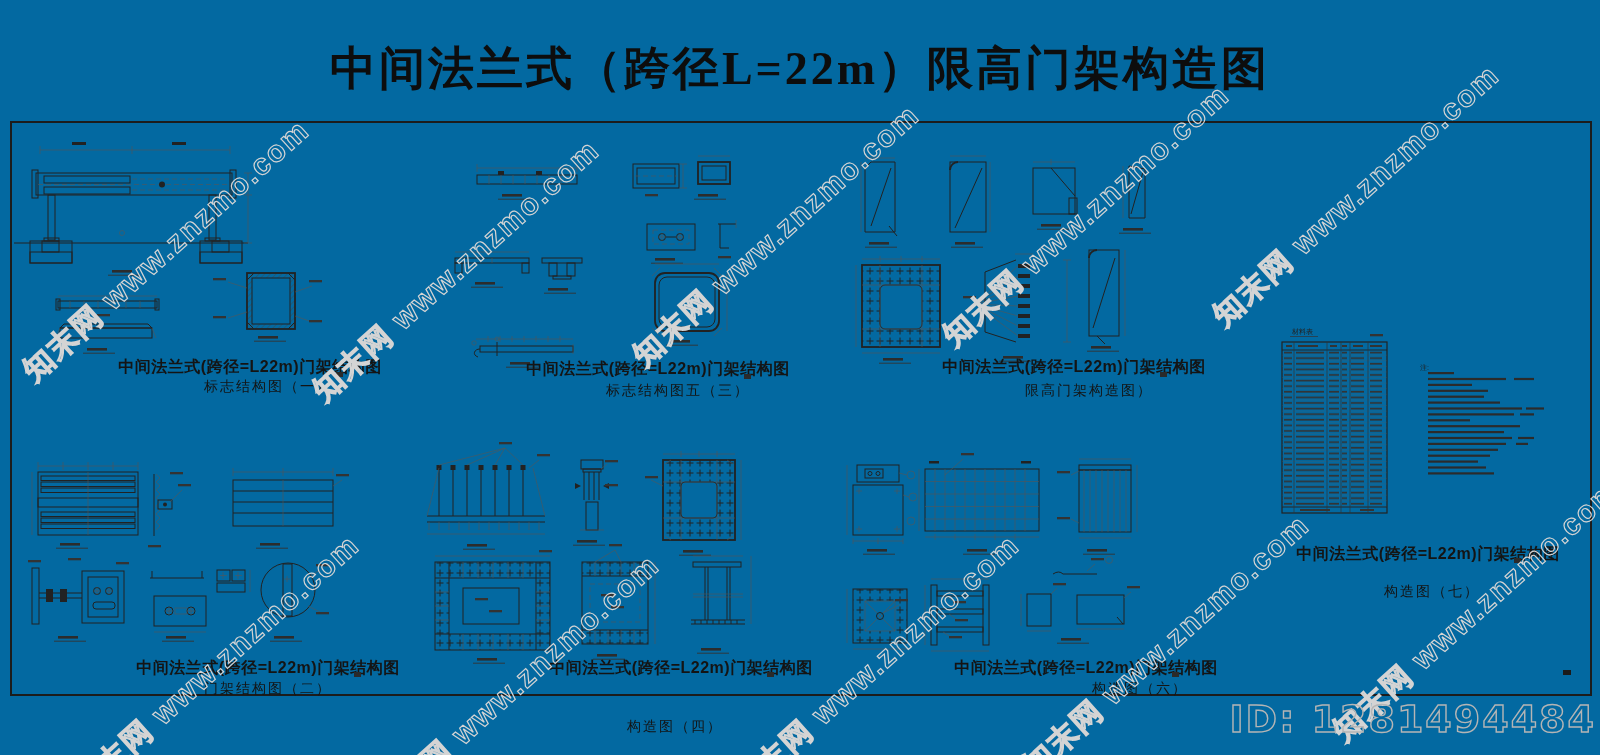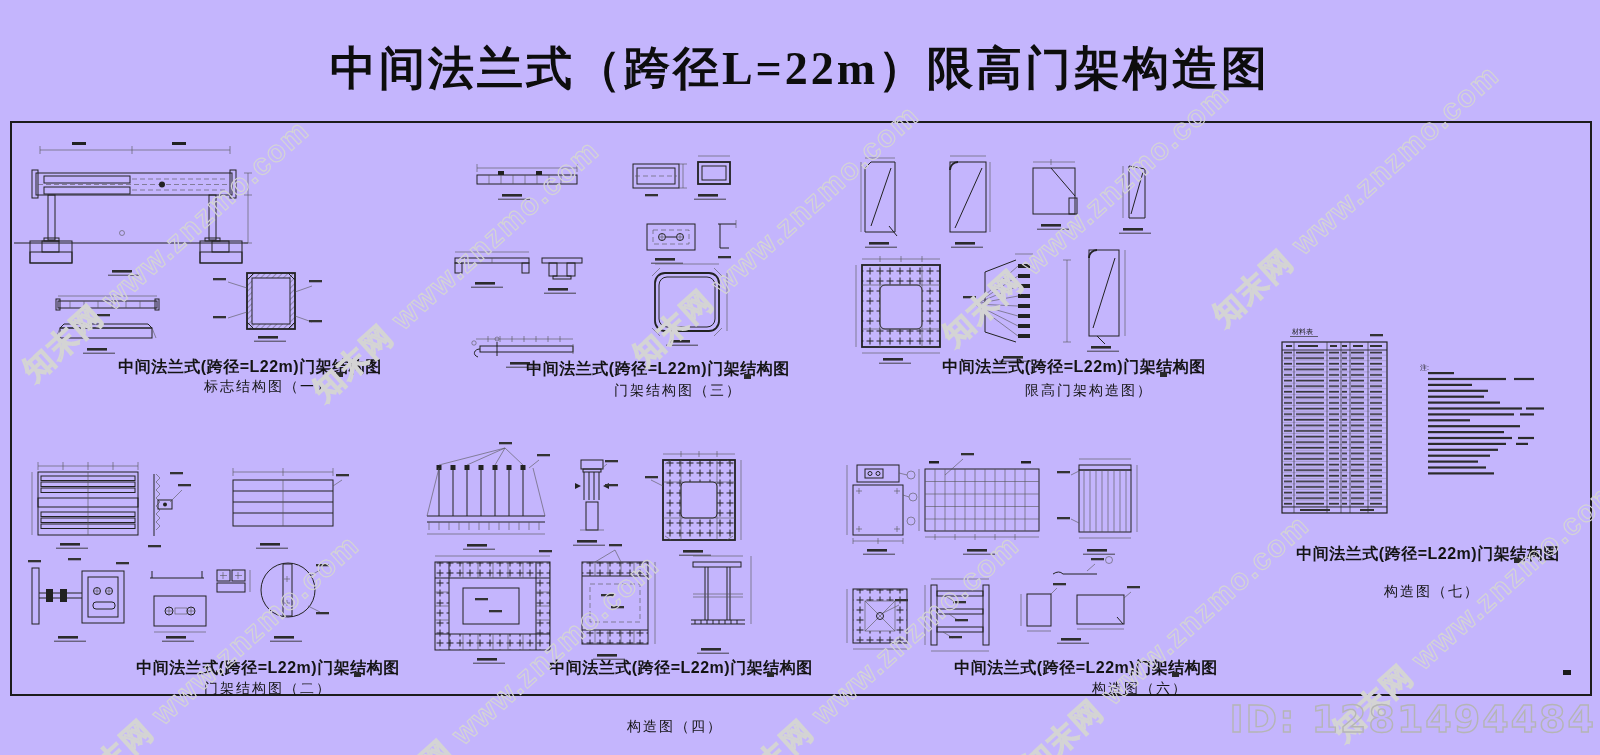--- a/index.html
+++ b/index.html
@@ -1,16 +1,16 @@
 <!DOCTYPE html>
 <html><head>
 <meta charset="utf-8">
 <style>
   html,body{margin:0;padding:0;background:#fff;}
-  .stage{position:relative;width:1600px;height:755px;background:#c4b5fd;overflow:hidden;
+  .stage{position:relative;width:1600px;height:755px;background:#0369a1;overflow:hidden;
          font-family:"Liberation Sans","DejaVu Sans",sans-serif;}
   .title{position:absolute;left:800px;top:38px;transform:translateX(-50%);
          font-family:"Liberation Serif","DejaVu Serif",serif;font-size:46px;font-weight:600;
          letter-spacing:3px;color:#0d0d0d;white-space:nowrap;}
   .border{position:absolute;left:10px;top:121px;width:1578px;height:571px;
           border:2px solid #1c1c1c;}
   .wm{position:absolute;transform:rotate(-42deg);font-size:30px;font-weight:700;letter-spacing:2px;
       color:transparent;-webkit-text-stroke:1.2px #d4d4d4;white-space:nowrap;pointer-events:none;z-index:5;}
   @supports not (-webkit-text-stroke: 1px #000){ .wm{color:#e3e3e3;} }
   .cap1{position:absolute;transform:translateX(-50%);font-size:16px;font-weight:700;
@@ -750,21 +750,21 @@
       <rect x="158" y="132.6" width="62" height="2.2" fill="#2b2b2b"></rect>
       <rect x="158" y="138.5" width="50" height="2.2" fill="#2b2b2b"></rect>
       <rect x="158" y="144.4" width="58" height="2.2" fill="#2b2b2b"></rect>
       <rect x="158" y="150.3" width="66" height="2.2" fill="#2b2b2b"></rect>
     </g>
   </svg>
 
   <div class="cap1" style="left:250px;top:357px">中间法兰式(跨径=L22m)门架结构图</div>
   <div class="cap2" style="left:268px;top:378px">标志结构图（一）</div>
   <div class="cap1" style="left:658px;top:359px">中间法兰式(跨径=L22m)门架结构图</div>
-  <div class="cap2" style="left:678px;top:382px">门架结构图（三）</div>
+  <div class="cap2" style="left:678px;top:382px">标志结构图五（三）</div>
   <div class="cap1" style="left:1074px;top:357px">中间法兰式(跨径=L22m)门架结构图</div>
   <div class="cap2" style="left:1089px;top:382px">限高门架构造图）</div>
   <div class="cap1" style="left:268px;top:658px">中间法兰式(跨径=L22m)门架结构图</div>
   <div class="cap2" style="left:268px;top:680px">门架结构图（二）</div>
   <div class="cap1" style="left:681px;top:658px">中间法兰式(跨径=L22m)门架结构图</div>
   <div class="cap2" style="left:675px;top:718px">构造图（四）</div>
   <div class="cap1" style="left:1086px;top:658px">中间法兰式(跨径=L22m)门架结构图</div>
   <div class="cap2" style="left:1140px;top:680px">构造图（六）</div>
   <div class="cap1" style="left:1428px;top:544px">中间法兰式(跨径=L22m)门架结构图</div>
   <div class="cap2" style="left:1432px;top:583px">构造图（七）</div>

